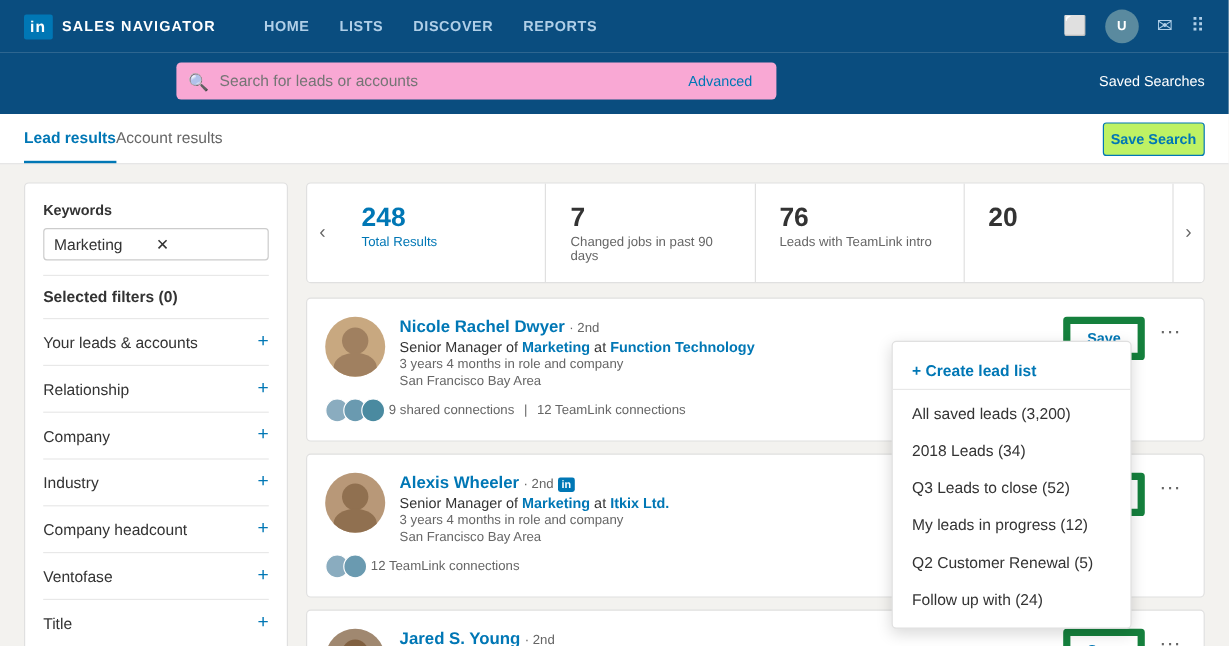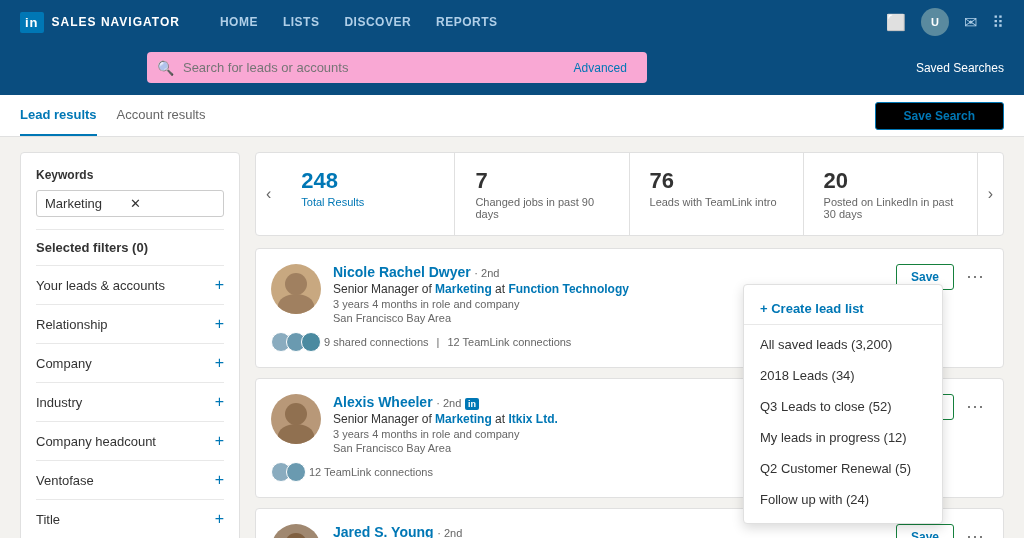--- a/index.html
+++ b/index.html
@@ -124,39 +124,38 @@
       max-width: 1024px;
     }
 
     
     .tabs-area {
       padding: 0 20px;
       background: white;
       border-bottom: 1px solid #e0e0e0;
       display: flex;
       align-items: center;
-      gap: 20px;
     }
     .tab-item {
       padding: 12px 0;
       font-size: 13px;
       color: #666;
       cursor: pointer;
       border-bottom: 2px solid transparent;
     }
     .tab-item.active {
       color: #0077b5;
       border-bottom: 2px solid #0077b5;
       font-weight: 600;
     }
     .save-search-btn {
       margin-left: auto;
-      padding: 6px 28px;
+      padding: 6px 6px;
       border: 1px solid #0077b5;
-      background: #000000;
+      background: #bef264;
       color: #0077b5;
       border-radius: 3px;
       font-size: 12px;
       cursor: pointer;
       font-weight: 600;
       text-align: right;
     }
 
     
     .sidebar {
@@ -313,21 +312,21 @@
       color: #666;
       margin-top: 2px;
     }
     .card-actions {
       display: flex;
       align-items: flex-start;
       gap: 8px;
     }
     .save-btn {
       padding: 5px 14px;
-      border: 1px solid #15803d;
+      border: 6px solid #15803d;
       background: white;
       color: #0077b5;
       border-radius: 3px;
       font-size: 12px;
       cursor: pointer;
       font-weight: 600;
     }
     .more-btn {
       color: #666;
       cursor: pointer;
@@ -490,21 +489,20 @@
       <div class="stat-item">
         <div class="stat-number" style="color:#333;">7</div>
         <div class="stat-label">Changed jobs in past 90 days</div>
       </div>
       <div class="stat-item">
         <div class="stat-number" style="color:#333;">76</div>
         <div class="stat-label">Leads with TeamLink intro</div>
       </div>
       <div class="stat-item">
         <div class="stat-number" style="color:#333;">20</div>
-        <div class="stat-label">Posted on LinkedIn in past 30 days</div>
       </div>
       <div class="stat-nav-btn">›</div>
     </div>
 
     <div class="result-card" style="overflow:visible;">
       <div class="card-header">
         <div class="avatar-img" style="background:#c8a880;">
           <svg width="50" height="50" viewBox="0 0 50 50">
               <circle cx="25" cy="20" r="11" fill="#a08060"></circle>
               <ellipse cx="25" cy="42" rx="18" ry="12" fill="#a08060"></ellipse>

